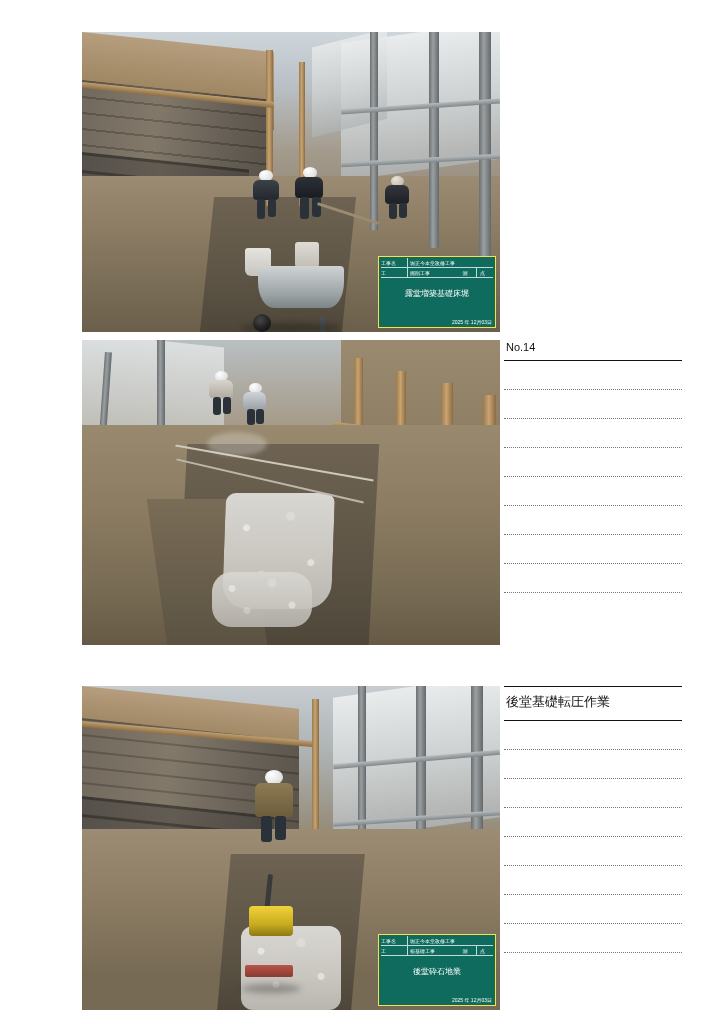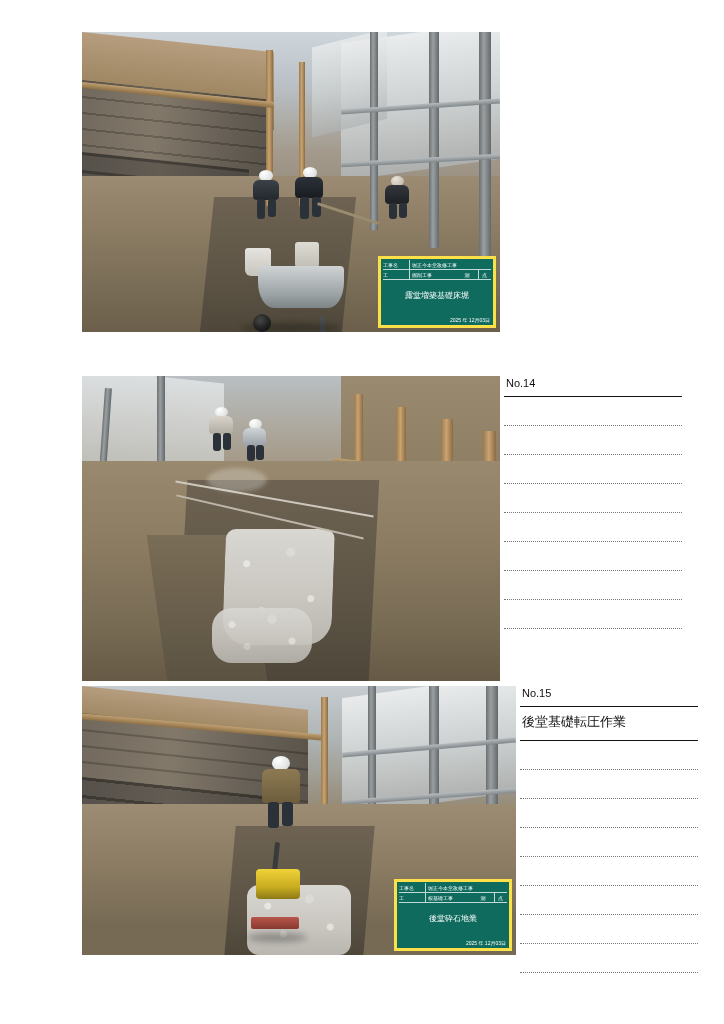--- a/index.html
+++ b/index.html
@@ -179,21 +179,21 @@
     background: linear-gradient(180deg,#b7554a,#8a3a31);
   }
   .machine-handle {
     position: absolute; background: #3a3a3a; border-radius: 2px;
   }
 
   
   .board {
     position: absolute;
     background: #0e6b5e;
-    border: 3px solid #fde047;
+    border: 1px solid #fde047;
     color: #ffffff;
     font-size: 5.5px;
     line-height: 8px;
     box-sizing: border-box;
     padding: 1px 2px;
   }
   .board .row {
     display: flex;
     border-bottom: 1px solid rgba(255,255,255,0.75);
     height: 9px;
@@ -296,21 +296,21 @@
             <div class="cell-mid">測</div>
             <div class="cell-end">点</div>
           </div>
           <div class="board-main">露堂増築基礎床堀</div>
           <div class="board-date">2025 年 12月03日</div>
         </div>
       </div>
     </div>
   </div>
 
-  <div class="entry" style="top:376px; height:305px;">
+  <div class="entry" style="top:340px; height:305px;">
     <div class="photo" style="height:305px;">
       <div class="scene">
         <div class="sky" style="background:linear-gradient(180deg,#b9bfc2 0%, #a79e8e 25%, #8f8471 55%, #7c7260 100%);"></div>
 
         <div class="sheet" style="left:0; top:0; width:34%; height:52%; transform:skewY(6deg); opacity:.75;"></div>
         <div class="post" style="left:4%; top:4%; width:7px; height:56%; transform:rotate(4deg);"></div>
         <div class="post" style="left:18%; top:0; width:8px; height:48%;"></div>
 
         <div style="position:absolute; left:62%; top:0; right:0; bottom:0; background:linear-gradient(180deg,#9a8a6f 0%, #8a7a60 40%, #6f6349 100%);"></div>
         <div class="post wood" style="left:65%; top:6%; width:9px; height:80%;"></div>
@@ -355,21 +355,21 @@
         <div class="dline"></div>
           <div class="dline"></div>
           <div class="dline"></div>
         <div class="dline"></div>
           <div class="dline"></div>
       </div>
     </div>
   </div>
 
   <div class="entry" style="top:686px; height:300px;">
-    <div class="photo" style="height:269px;padding-left:16px;">
+    <div class="photo" style="height:324px;">
       <div class="scene">
         <div class="sky" style="background:linear-gradient(180deg,#c6ccd0 0%, #aeb3b4 20%, #958b78 45%, #83795f 80%);"></div>
         <div class="wall-top-band" style="height:18%; width:52%;"></div>
         <div class="wall-left" style="top:10%; width:52%; height:92%;"></div>
         <div class="wall-left dark" style="top:34%; width:46%; height:66%;"></div>
 
         <div class="sheet" style="left:60%; top:0; width:40%; height:44%; transform:skewY(-8deg);"></div>
         <div class="post" style="left:66%; top:0; width:8px; height:62%;"></div>
         <div class="post" style="left:80%; top:0; width:10px; height:68%;"></div>
         <div class="post" style="left:93%; top:0; width:12px; height:74%;"></div>
@@ -403,21 +403,20 @@
             <div class="cell-val" style="width:44px;">根基礎工事</div>
             <div class="cell-mid">測</div>
             <div class="cell-end">点</div>
           </div>
           <div class="board-main">後堂砕石地業</div>
           <div class="board-date">2025 年 12月03日</div>
         </div>
       </div>
     </div>
     <div class="meta">
-      <div class="meta-no">No.15</div>
       <div class="meta-rule-top"></div>
       <div class="meta-title">後堂基礎転圧作業</div>
       <div class="meta-lines">
         <div class="dline"></div>
           <div class="dline"></div>
           <div class="dline"></div>
         <div class="dline"></div>
           <div class="dline"></div>
           <div class="dline"></div>
         <div class="dline"></div>

